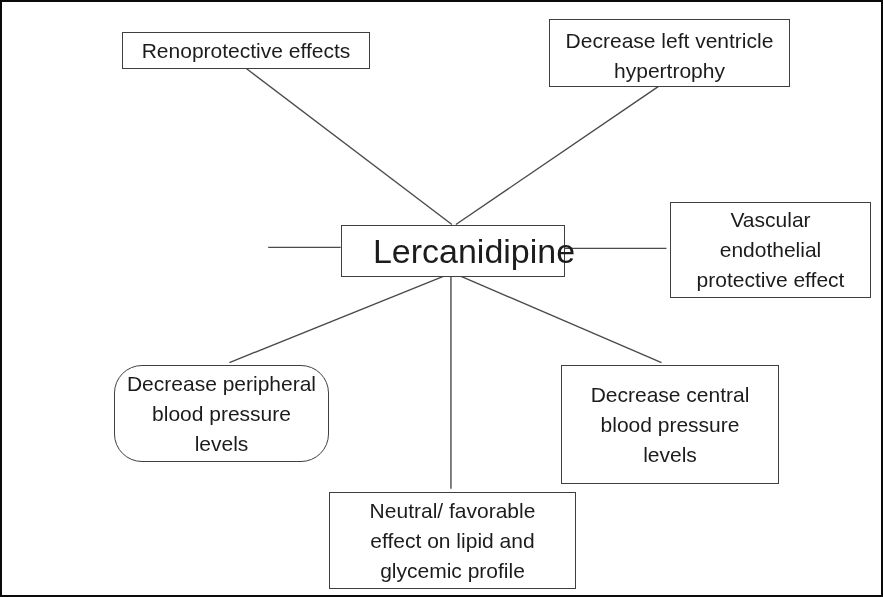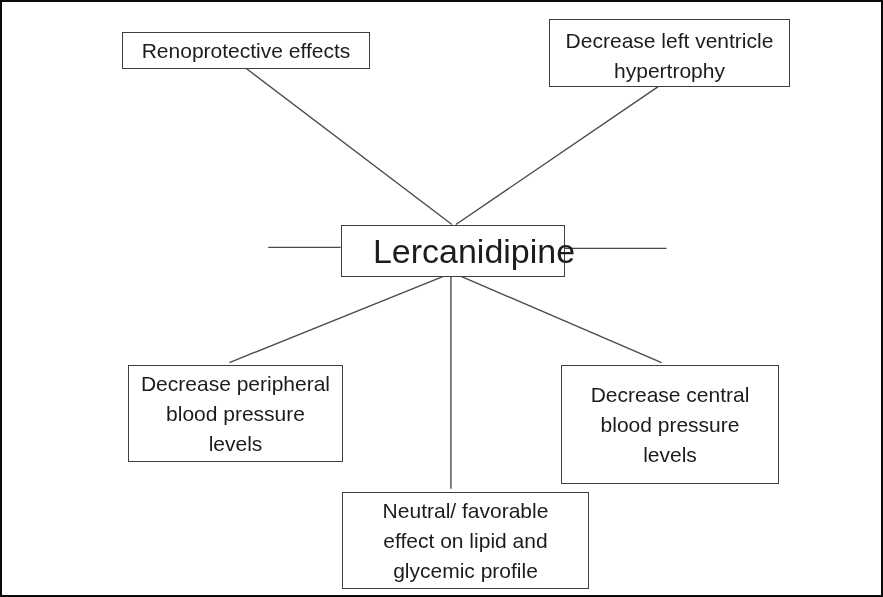--- a/index.html
+++ b/index.html
@@ -40,23 +40,23 @@
     white-space: pre-line;
     z-index: 2;
   }
   
   #node-renoprotective   { left: 120px; top: 30px;  width: 248px; height: 37px; }
   #node-lv-hypertrophy   { left: 547px; top: 17px;  width: 241px; height: 68px; align-items: flex-end; }
   #node-microcirculation { left: 19px;  top: 172px; width: 248px; height: 155px; }
   #node-lercanidipine    { left: 339px; top: 223px; width: 224px; height: 52px;
                            font-size: 34px; line-height: 40px; padding-left: 42px; }
   #node-vascular         { left: 668px; top: 200px; width: 201px; height: 96px; }
-  #node-peripheral-bp    { left: 126px; top: 363px; width: 215px; height: 97px; }
+  #node-peripheral-bp    { left: 112px; top: 363px; width: 215px; height: 97px; border-radius: 28px; }
   #node-central-bp       { left: 559px; top: 363px; width: 218px; height: 119px; }
-  #node-lipid-glycemic   { left: 327px; top: 490px; width: 247px; height: 97px; margin-left: 13px; }
+  #node-lipid-glycemic   { left: 327px; top: 490px; width: 247px; height: 97px; }
 </style>
 </head>
 <body>
 
 <div class="canvas">
 
   <svg class="edges" viewBox="0 0 883 597" xmlns="http://www.w3.org/2000/svg">
     <line x1="245" y1="67" x2="452" y2="224" stroke="#4a4a4a" stroke-width="1.4"></line>
     <line x1="660" y1="85" x2="456" y2="224" stroke="#4a4a4a" stroke-width="1.4"></line>
     <line x1="267" y1="247" x2="340" y2="247" stroke="#4a4a4a" stroke-width="1.4"></line>
@@ -73,20 +73,25 @@
   <div class="node" id="node-lv-hypertrophy">
     <span>Decrease left ventricle
 hypertrophy</span>
   </div>
 
 
   <div class="node" id="node-lercanidipine">
     <span>Lercanidipine</span>
   </div>
 
+  <div class="node" id="node-vascular">
+    <span>Vascular
+endothelial
+protective effect</span>
+  </div>
 
   <div class="node" id="node-peripheral-bp">
     <span>Decrease peripheral
 blood pressure
 levels</span>
   </div>
 
   <div class="node" id="node-central-bp">
     <span>Decrease central
 blood pressure

